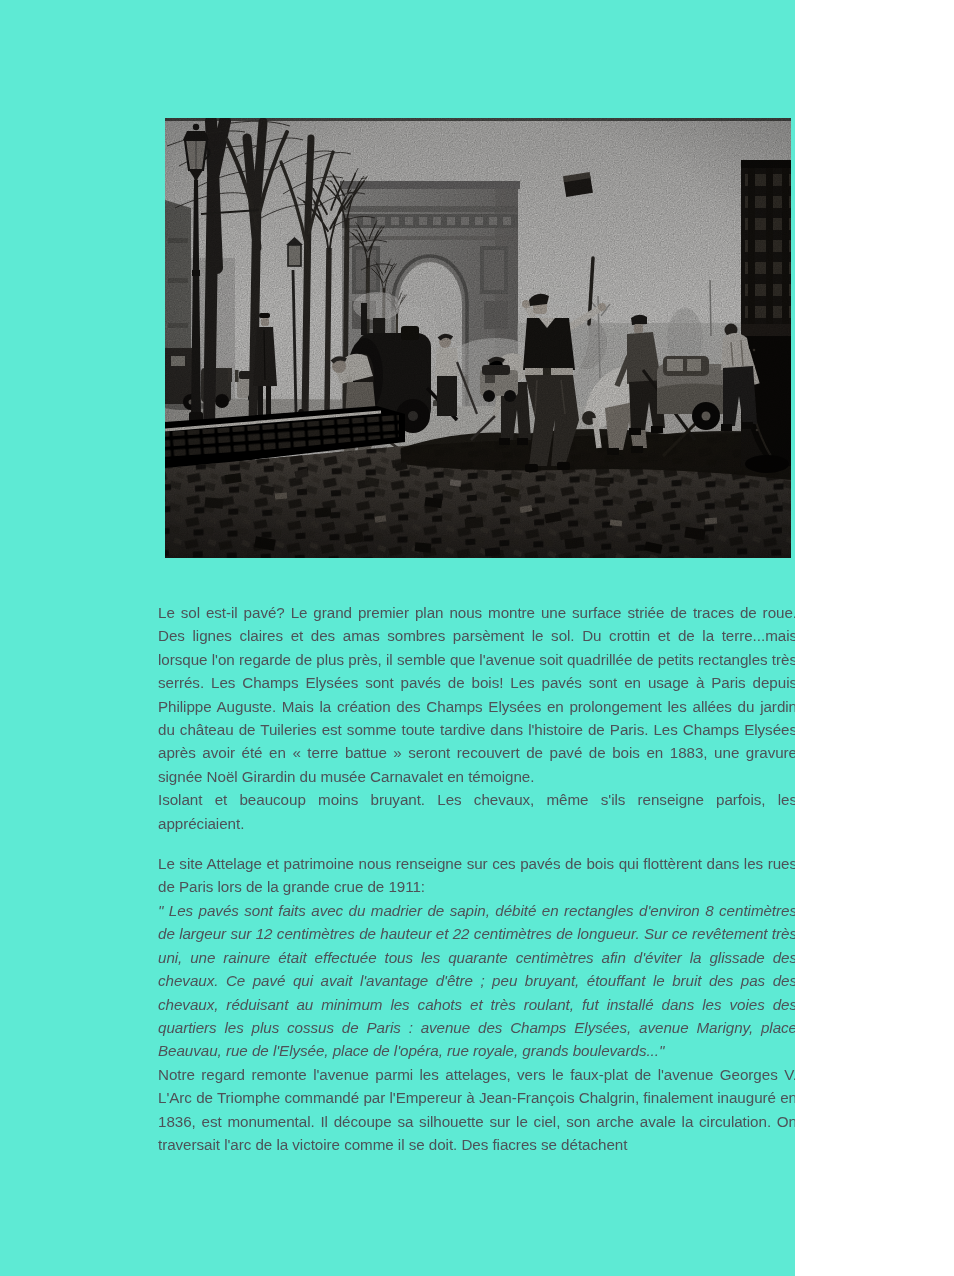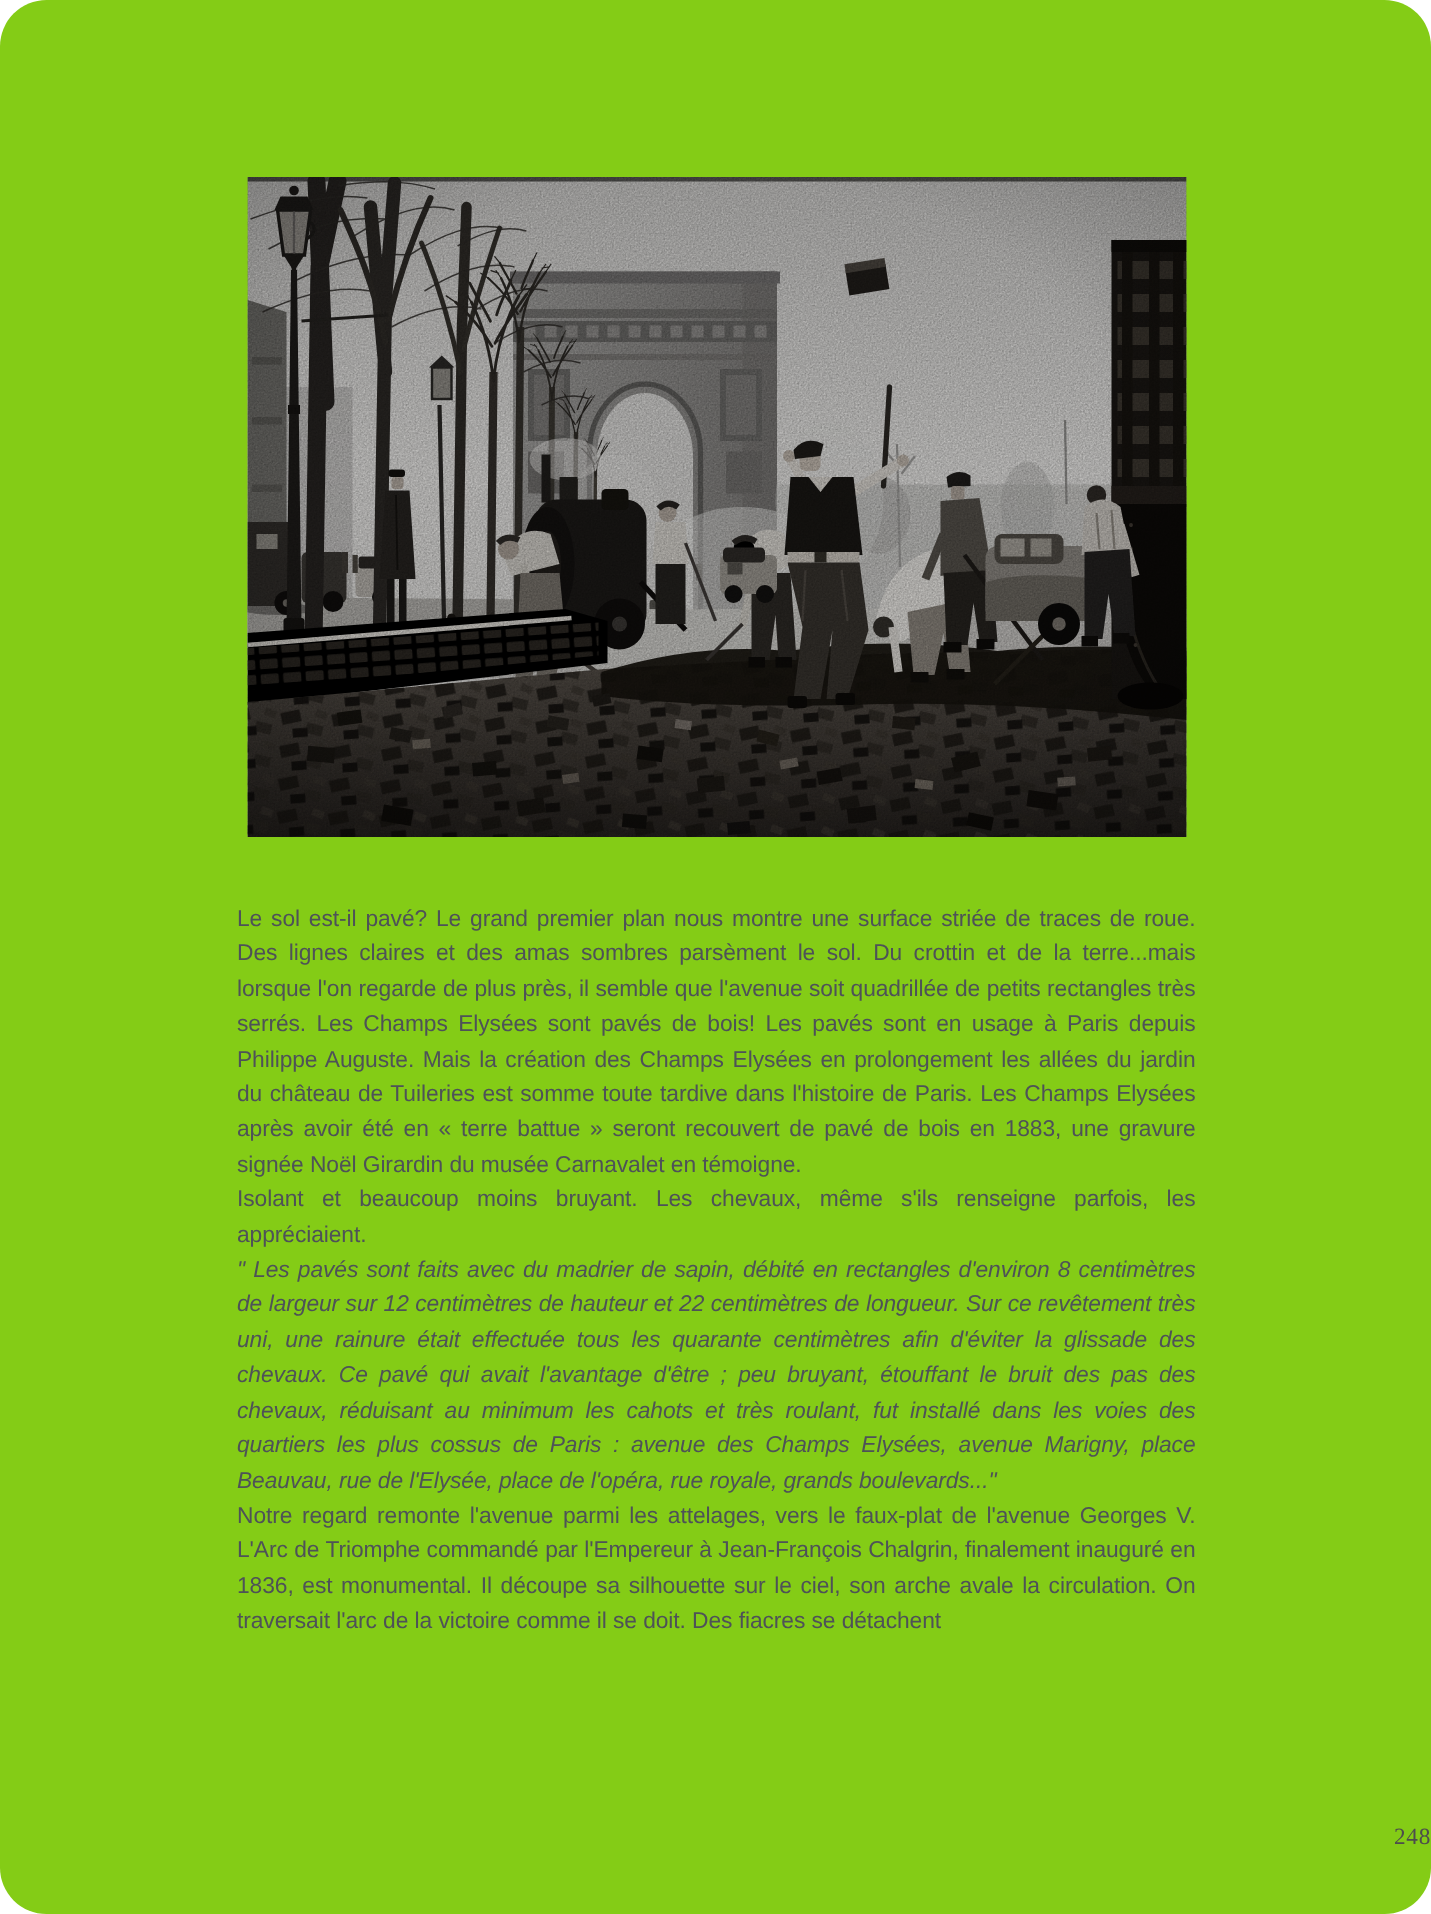--- a/index.html
+++ b/index.html
@@ -1,19 +1,18 @@
 <!DOCTYPE html>
 <html><head>
 <meta charset="utf-8">
 <style>
   html,body{margin:0;padding:0;background:#ffffff;}
   .page{
-    position:relative;width:954px;height:1276px;background:#84cc16;overflow:hidden;
+    position:relative;width:795px;height:1276px;background:#5eead4;overflow:hidden;
     font-family:"Liberation Sans","DejaVu Sans",sans-serif;
-    border-radius:31px;
   }
   .photo{
     position:absolute;left:165px;top:118px;width:626px;height:440px;margin:0;
     line-height:0;
   }
   .photo svg{display:block;width:626px;height:440px;}
   .text-block{
     position:absolute;left:158px;top:601px;width:639px;
     font-size:15.2px;line-height:23.4px;color:#4e5258;
     text-align:justify;letter-spacing:-0.05px;
@@ -399,20 +398,21 @@
       </g>
 
       <rect width="626" height="440" filter="url(#grain)" opacity="0.5"></rect>
       <rect width="626" height="440" fill="url(#vign)"></rect>
     </svg>
   </figure>
 
   <main class="text-block">
     <p>Le sol est-il pavé? Le grand premier plan nous montre une surface striée de traces de roue. Des lignes claires et des amas sombres parsèment le sol. Du crottin et de la terre...mais lorsque l'on regarde de plus près, il semble que l'avenue soit quadrillée de petits rectangles très serrés. Les Champs Elysées sont pavés de bois! Les pavés sont en usage à Paris depuis Philippe Auguste. Mais la création des Champs Elysées en prolongement les allées du jardin du château de Tuileries est somme toute tardive dans l'histoire de Paris. Les Champs Elysées après avoir été en « terre battue » seront recouvert de pavé de bois en 1883, une gravure signée Noël Girardin du musée Carnavalet en témoigne.</p>
     <p>Isolant et beaucoup moins bruyant. Les chevaux, même s'ils renseigne parfois, les appréciaient.</p>
+    <p class="para-gap">Le site Attelage et patrimoine nous renseigne sur ces pavés de bois qui flottèrent dans les rues de Paris lors de la grande crue de 1911:</p>
     <p class="quote">"  Les pavés sont faits avec du madrier de sapin, débité en rectangles d'environ 8 centimètres de largeur sur 12 centimètres de hauteur et 22 centimètres de longueur.  Sur ce revêtement très uni, une rainure était effectuée tous les quarante centimètres afin d'éviter la glissade des chevaux. Ce pavé qui avait l'avantage d'être ; peu bruyant, étouffant le bruit des pas des chevaux, réduisant au minimum les cahots et très roulant, fut installé dans les voies des quartiers les plus cossus de Paris : avenue des Champs Elysées, avenue Marigny, place Beauvau, rue de l'Elysée, place de l'opéra, rue royale, grands boulevards..."</p>
     <p>Notre regard remonte l'avenue parmi les attelages, vers le faux-plat de l'avenue Georges V. L'Arc de Triomphe commandé par l'Empereur à Jean-François Chalgrin, finalement inauguré en 1836, est monumental. Il découpe sa silhouette sur le ciel, son arche avale la circulation. On traversait l'arc de la victoire comme il se doit. Des fiacres se détachent</p>
   </main>
 
   <footer class="footer">
     <span>248</span>
   </footer>
 
 </div>
 

